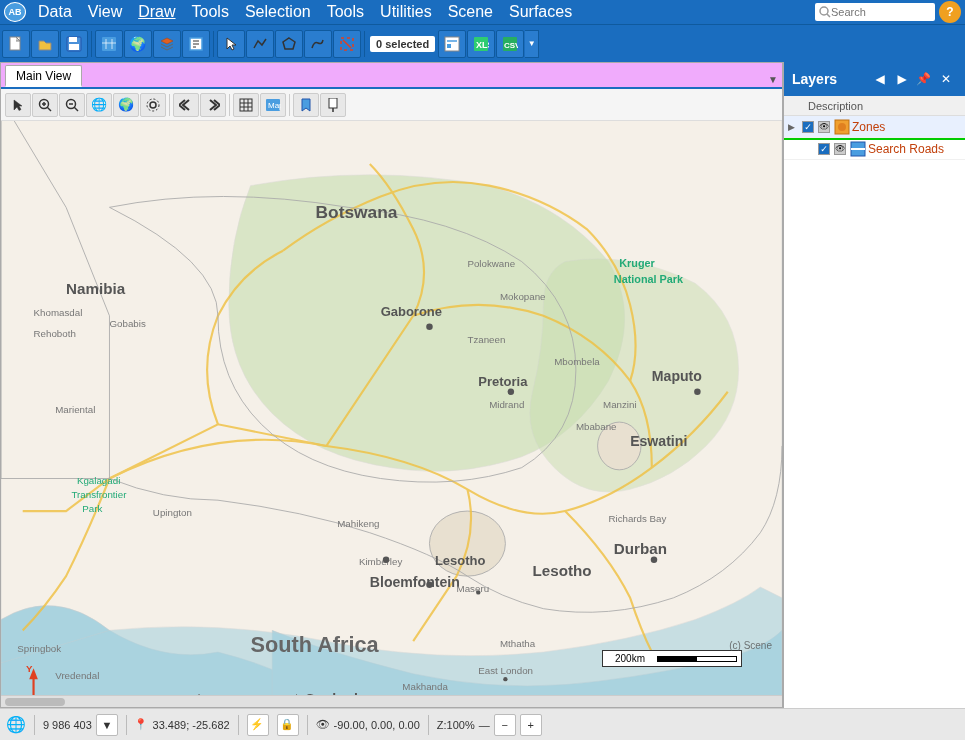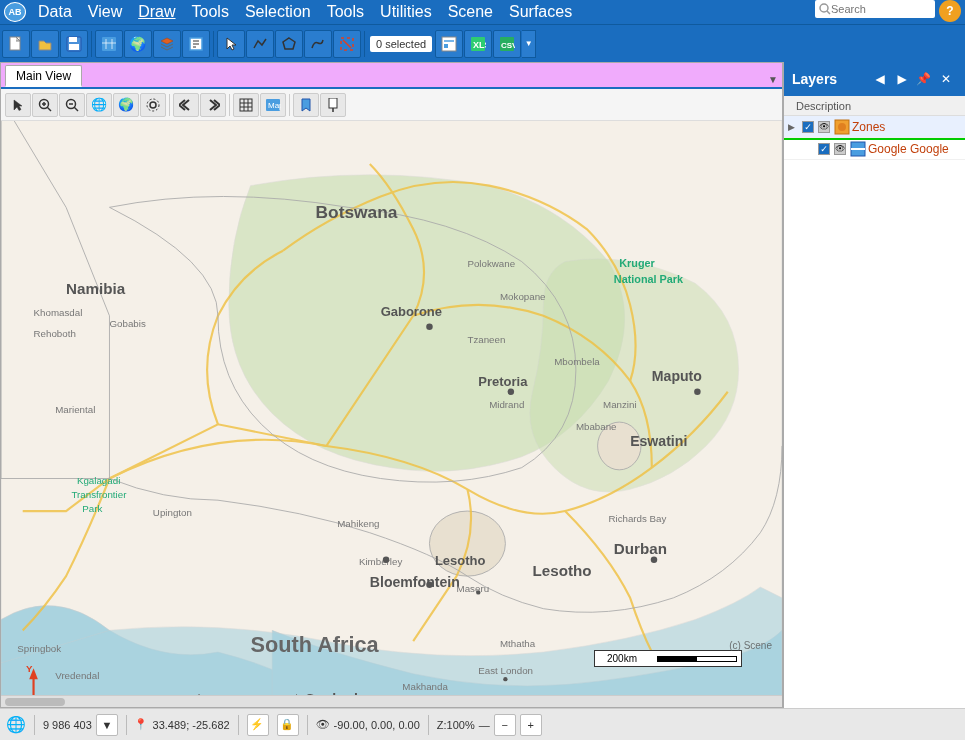--- a/index.html
+++ b/index.html
@@ -1,20 +1,20 @@
 <!DOCTYPE html>
 <html><head>
   <meta charset="utf-8">
   <style>
     * { margin: 0; padding: 0; box-sizing: border-box; }
     body { width: 965px; height: 740px; overflow: hidden; font-family: Arial, sans-serif; font-size: 12px; background: #f0f0f0; }
 
     
     #menu-bar {
-      display: flex; 
+      display: flex; align-items: center;
       background: #1a6dbf; height: 24px;
       color: white; user-select: none;
     }
     .app-logo {
       width: 30px; height: 24px; background: #1a6dbf;
       display: flex; align-items: center; justify-content: center;
     }
     .app-logo-inner {
       width: 22px; height: 20px; background: #4a9de0; border-radius: 50%;
       display: flex; align-items: center; justify-content: center;
@@ -48,21 +48,21 @@
     }
     .tb-btn {
       width: 28px; height: 28px; background: #2a7dcf;
       border: 1px solid #0f5a9e; border-radius: 2px;
       display: flex; align-items: center; justify-content: center;
       cursor: pointer; color: white; font-size: 11px;
     }
     .tb-sep { width: 1px; height: 26px; background: #0f5a9e; margin: 0 2px; }
     .tb-selected-badge {
       background: white; color: #333; padding: 2px 6px;
-      font-size: 11px; border-radius: 2px; margin: 0 2px;
+      font-size: 11px; border-radius: 2px; margin: 0 2px; font-weight: bold;
     }
     .tb-dropdown { width: 14px; height: 28px; background: #2a7dcf;
       border: 1px solid #0f5a9e; border-left: none;
       display: flex; align-items: center; justify-content: center;
       cursor: pointer; color: white; font-size: 8px;
     }
 
     
     #main-content {
       display: flex; height: calc(740px - 24px - 38px - 32px);
@@ -119,21 +119,21 @@
       font-size: 10px; color: #555; opacity: 0.8;
     }
 
     
     .scale-bar {
       position: absolute; bottom: 28px; right: 40px;
       background: white; border: 1px solid #333; padding: 2px 4px;
       font-size: 10px;
     }
     .scale-line {
-      display: flex; align-items: center; gap: 16px; margin-left: 8px;
+      display: flex; align-items: center; gap: 8px; margin-left: 8px;
     }
     .scale-ruler {
       width: 80px; height: 6px;
       background: linear-gradient(to right, black 0%, black 50%, white 50%, white 100%);
       border: 1px solid black;
     }
 
     
     #map-scrollbar {
       height: 12px; background: #e0e0e0; border-top: 1px solid #ccc;
@@ -154,21 +154,21 @@
       padding: 0 8px; color: white;
     }
     .layers-title { font-size: 14px; font-weight: bold; flex: 1; color: white; }
     .layers-btn {
       width: 22px; height: 22px; display: flex; align-items: center; justify-content: center;
       cursor: pointer; color: white; font-size: 12px; border-radius: 2px;
     }
 
     #layers-column-header {
       height: 20px; background: #f0f0f0; border-bottom: 1px solid #ddd;
-      display: flex; align-items: center; padding: 0 12px;
+      display: flex; align-items: center; padding: 0 24px;
       font-size: 11px; color: #555;
     }
 
     #layers-list { flex: 1; overflow-y: auto; }
     .layer-item {
       height: 22px; display: flex; align-items: center; padding: 0 4px;
       cursor: pointer; border-bottom: 1px solid #f0f0f0;
     }
     .layer-item.selected { background: #e8f0fe; outline: 2px solid #00cc00; }
     .layer-expand { width: 12px; color: #666; font-size: 9px; }
@@ -554,21 +554,21 @@
       </div>
 
       <div class="layer-item" style="padding-left: 20px">
         <span class="layer-expand"></span>
         <div class="layer-checkbox checked">✓</div>
         <div class="layer-checkbox" style="background:#ccc; font-size:8px">👁</div>
         <svg width="16" height="16" class="layer-icon">
           <rect x="1" y="1" width="14" height="14" fill="#4a9de0" stroke="#2255aa" stroke-width="1"></rect>
           <line x1="1" y1="8" x2="15" y2="8" stroke="white" stroke-width="2"></line>
         </svg>
-        <span class="layer-name">Google Google</span>
+        <span class="layer-name">Search Roads</span>
       </div>
     </div>
   </div>
 </div>
 
 <div id="status-bar">
   <div class="status-item">
     <span style="font-size:16px">🌐</span>
   </div>
   <div class="status-sep"></div>

